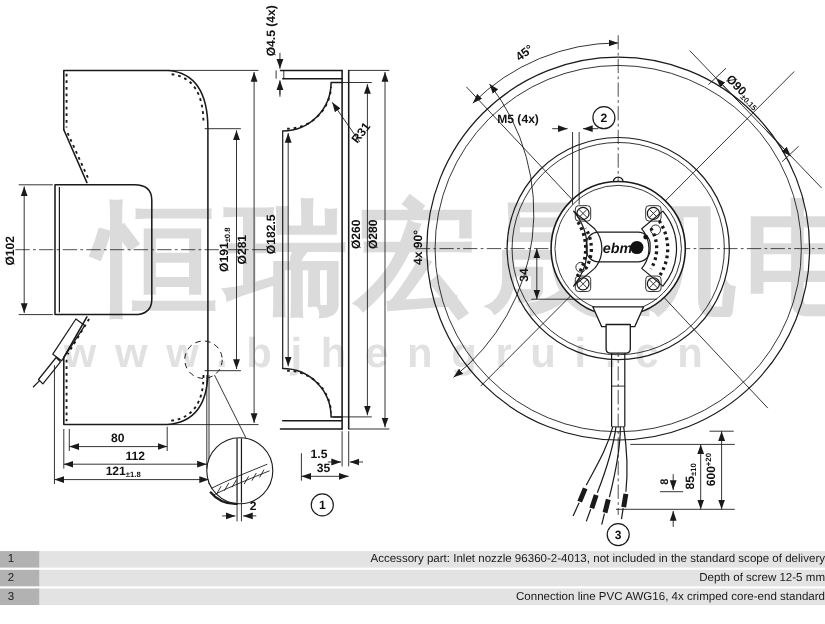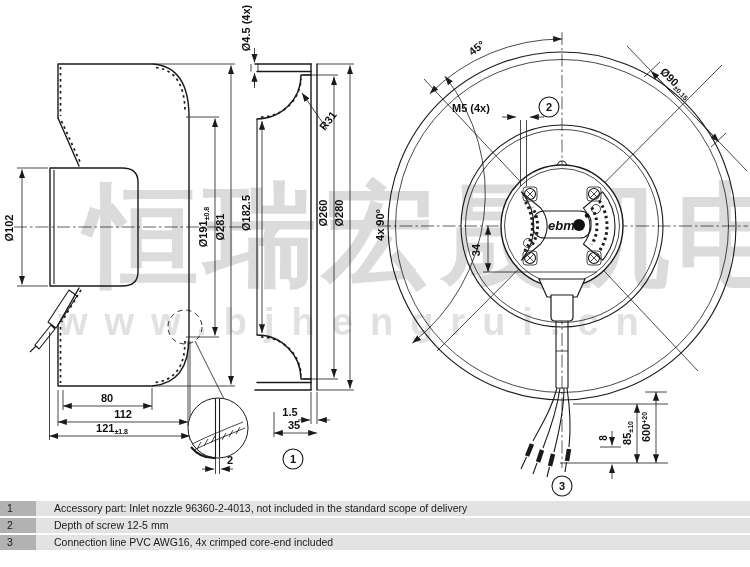--- a/index.html
+++ b/index.html
@@ -17,21 +17,21 @@
   .hz{fill:none;stroke:#1a1a1a;stroke-width:1.7;stroke-dasharray:2.5 3.5;}
   .vh{fill:none;stroke:#1a1a1a;stroke-width:3;stroke-dasharray:2.5 3;}
   .wf{fill:#ffffff;stroke:#1a1a1a;stroke-width:1.2;stroke-linejoin:round;}
   text.dim{font-size:11px;font-weight:bold;fill:#111;}
   text.sm{font-size:10px;font-weight:bold;fill:#111;}
   .callout circle{fill:#fff;stroke:#1a1a1a;stroke-width:1.1;}
   .callout text{font-size:11px;font-weight:bold;fill:#111;text-anchor:middle;}
   .notes{position:absolute;left:0;top:501px;width:750px;z-index:2;}
   .note-row{display:flex;height:15px;margin-bottom:2px;font-size:10.5px;line-height:15px;color:#1a1a1a;}
   .note-no{width:36px;background:#b2b2b2;padding-left:7px;box-sizing:border-box;flex:none;}
-  .note-text{flex:1;background:#e3e3e3;padding-left:18px;}
+  .note-text{flex:1;background:#e3e3e3;padding-left:18px;text-align:right;}
 </style>
 </head>
 <body>
 
 <div class="stage">
 
   <div class="wm1">恒瑞宏晟机电</div>
   <div class="wm2">www.bjhengrui.cn</div>
 
   <svg class="draw" width="750" height="500" viewBox="0 0 750 500">
@@ -241,16 +241,16 @@
     <div class="note-row">
       <div class="note-no">1</div>
       <div class="note-text">Accessory part: Inlet nozzle 96360-2-4013, not included in the standard scope of delivery</div>
     </div>
     <div class="note-row">
       <div class="note-no">2</div>
       <div class="note-text">Depth of screw 12-5 mm</div>
     </div>
     <div class="note-row">
       <div class="note-no">3</div>
-      <div class="note-text">Connection line PVC AWG16, 4x crimped core-end included</div>
+      <div class="note-text">Connection line PVC AWG16, 4x crimped core-end standard</div>
     </div>
   </div>
 </div>
 
 </body></html>

